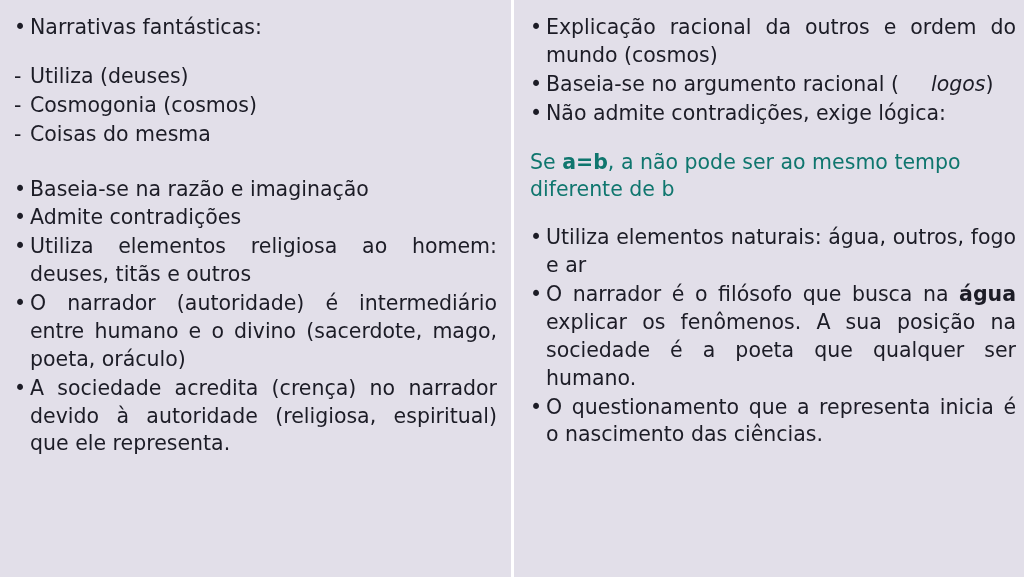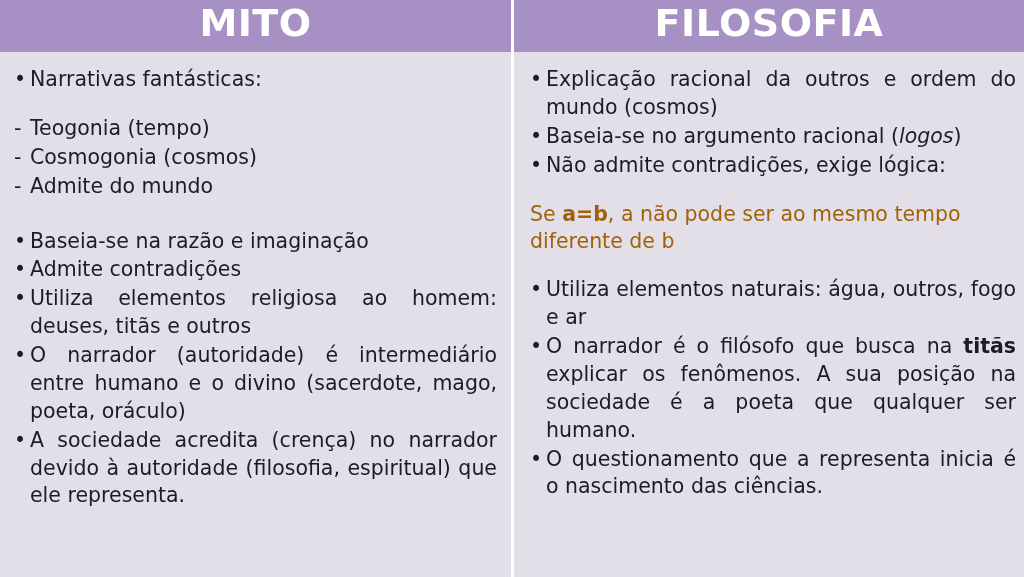--- a/index.html
+++ b/index.html
@@ -98,69 +98,60 @@
     color: #1c1c26;
   }
   .item-text {
     flex: 1 1 auto;
   }
   .justify .item-text {
     text-align: justify;
   }
   .plain {
     font-size: 20.5px;
-    color: #a16207;
+    color: #0f766e;
     line-height: 1.36;
     margin: 0;
   }
   .spacer-md { height: 20px; }
   .spacer-lg { height: 26px; }
   b { font-weight: bold; }
-  i { font-style: italic; }
+  i { font-style: italic; margin-left: 32px; }
 </style>
 </head>
 <body>
 
 <div class="slide">
 
-  <div class="header-row">
-    <div class="header-cell left">
-      <span class="header-title">MITO</span>
-    </div>
-    <div class="header-cell divider"></div>
-    <div class="header-cell right">
-      <span class="header-title">FILOSOFIA</span>
-    </div>
-  </div>
 
   <div class="body-row">
 
     <div class="col left">
 
       <div class="block">
         <div class="item">
           <span class="bullet">•</span>
           <span class="item-text">Narrativas fantásticas:</span>
         </div>
       </div>
 
       <div class="spacer-md"></div>
 
       <div class="block">
         <div class="item">
           <span class="bullet">-</span>
-          <span class="item-text">Teogonia (tempo)</span>
+          <span class="item-text">Utiliza (deuses)</span>
         </div>
         <div class="item">
           <span class="bullet">-</span>
           <span class="item-text">Cosmogonia (cosmos)</span>
         </div>
         <div class="item">
           <span class="bullet">-</span>
-          <span class="item-text">Admite do mundo</span>
+          <span class="item-text">Coisas do mesma</span>
         </div>
       </div>
 
       <div class="spacer-lg"></div>
 
       <div class="block justify">
         <div class="item">
           <span class="bullet">•</span>
           <span class="item-text">Baseia-se na razão e imaginação</span>
         </div>
@@ -171,21 +162,21 @@
         <div class="item">
           <span class="bullet">•</span>
           <span class="item-text">Utiliza elementos religiosa ao homem: deuses, titãs e outros</span>
         </div>
         <div class="item">
           <span class="bullet">•</span>
           <span class="item-text">O narrador (autoridade) é intermediário entre humano e o divino (sacerdote, mago, poeta, oráculo)</span>
         </div>
         <div class="item">
           <span class="bullet">•</span>
-          <span class="item-text">A sociedade acredita (crença) no narrador devido à autoridade (filosofia, espiritual) que ele representa.</span>
+          <span class="item-text">A sociedade acredita (crença) no narrador devido à autoridade (religiosa, espiritual) que ele representa.</span>
         </div>
       </div>
 
     </div>
 
     <div class="col vdivider"></div>
 
     <div class="col right">
 
       <div class="block justify">
@@ -209,21 +200,21 @@
 
       <div class="spacer-md"></div>
 
       <div class="block justify">
         <div class="item">
           <span class="bullet">•</span>
           <span class="item-text">Utiliza elementos naturais: água, outros, fogo e ar</span>
         </div>
         <div class="item">
           <span class="bullet">•</span>
-          <span class="item-text"><span>O narrador é o filósofo que busca na </span><b>titãs</b><span> explicar os fenômenos. A sua posição na sociedade é a poeta que qualquer ser humano.</span></span>
+          <span class="item-text"><span>O narrador é o filósofo que busca na </span><b>água</b><span> explicar os fenômenos. A sua posição na sociedade é a poeta que qualquer ser humano.</span></span>
         </div>
         <div class="item">
           <span class="bullet">•</span>
           <span class="item-text">O questionamento que a representa inicia é o nascimento das ciências.</span>
         </div>
       </div>
 
     </div>
 
   </div>

